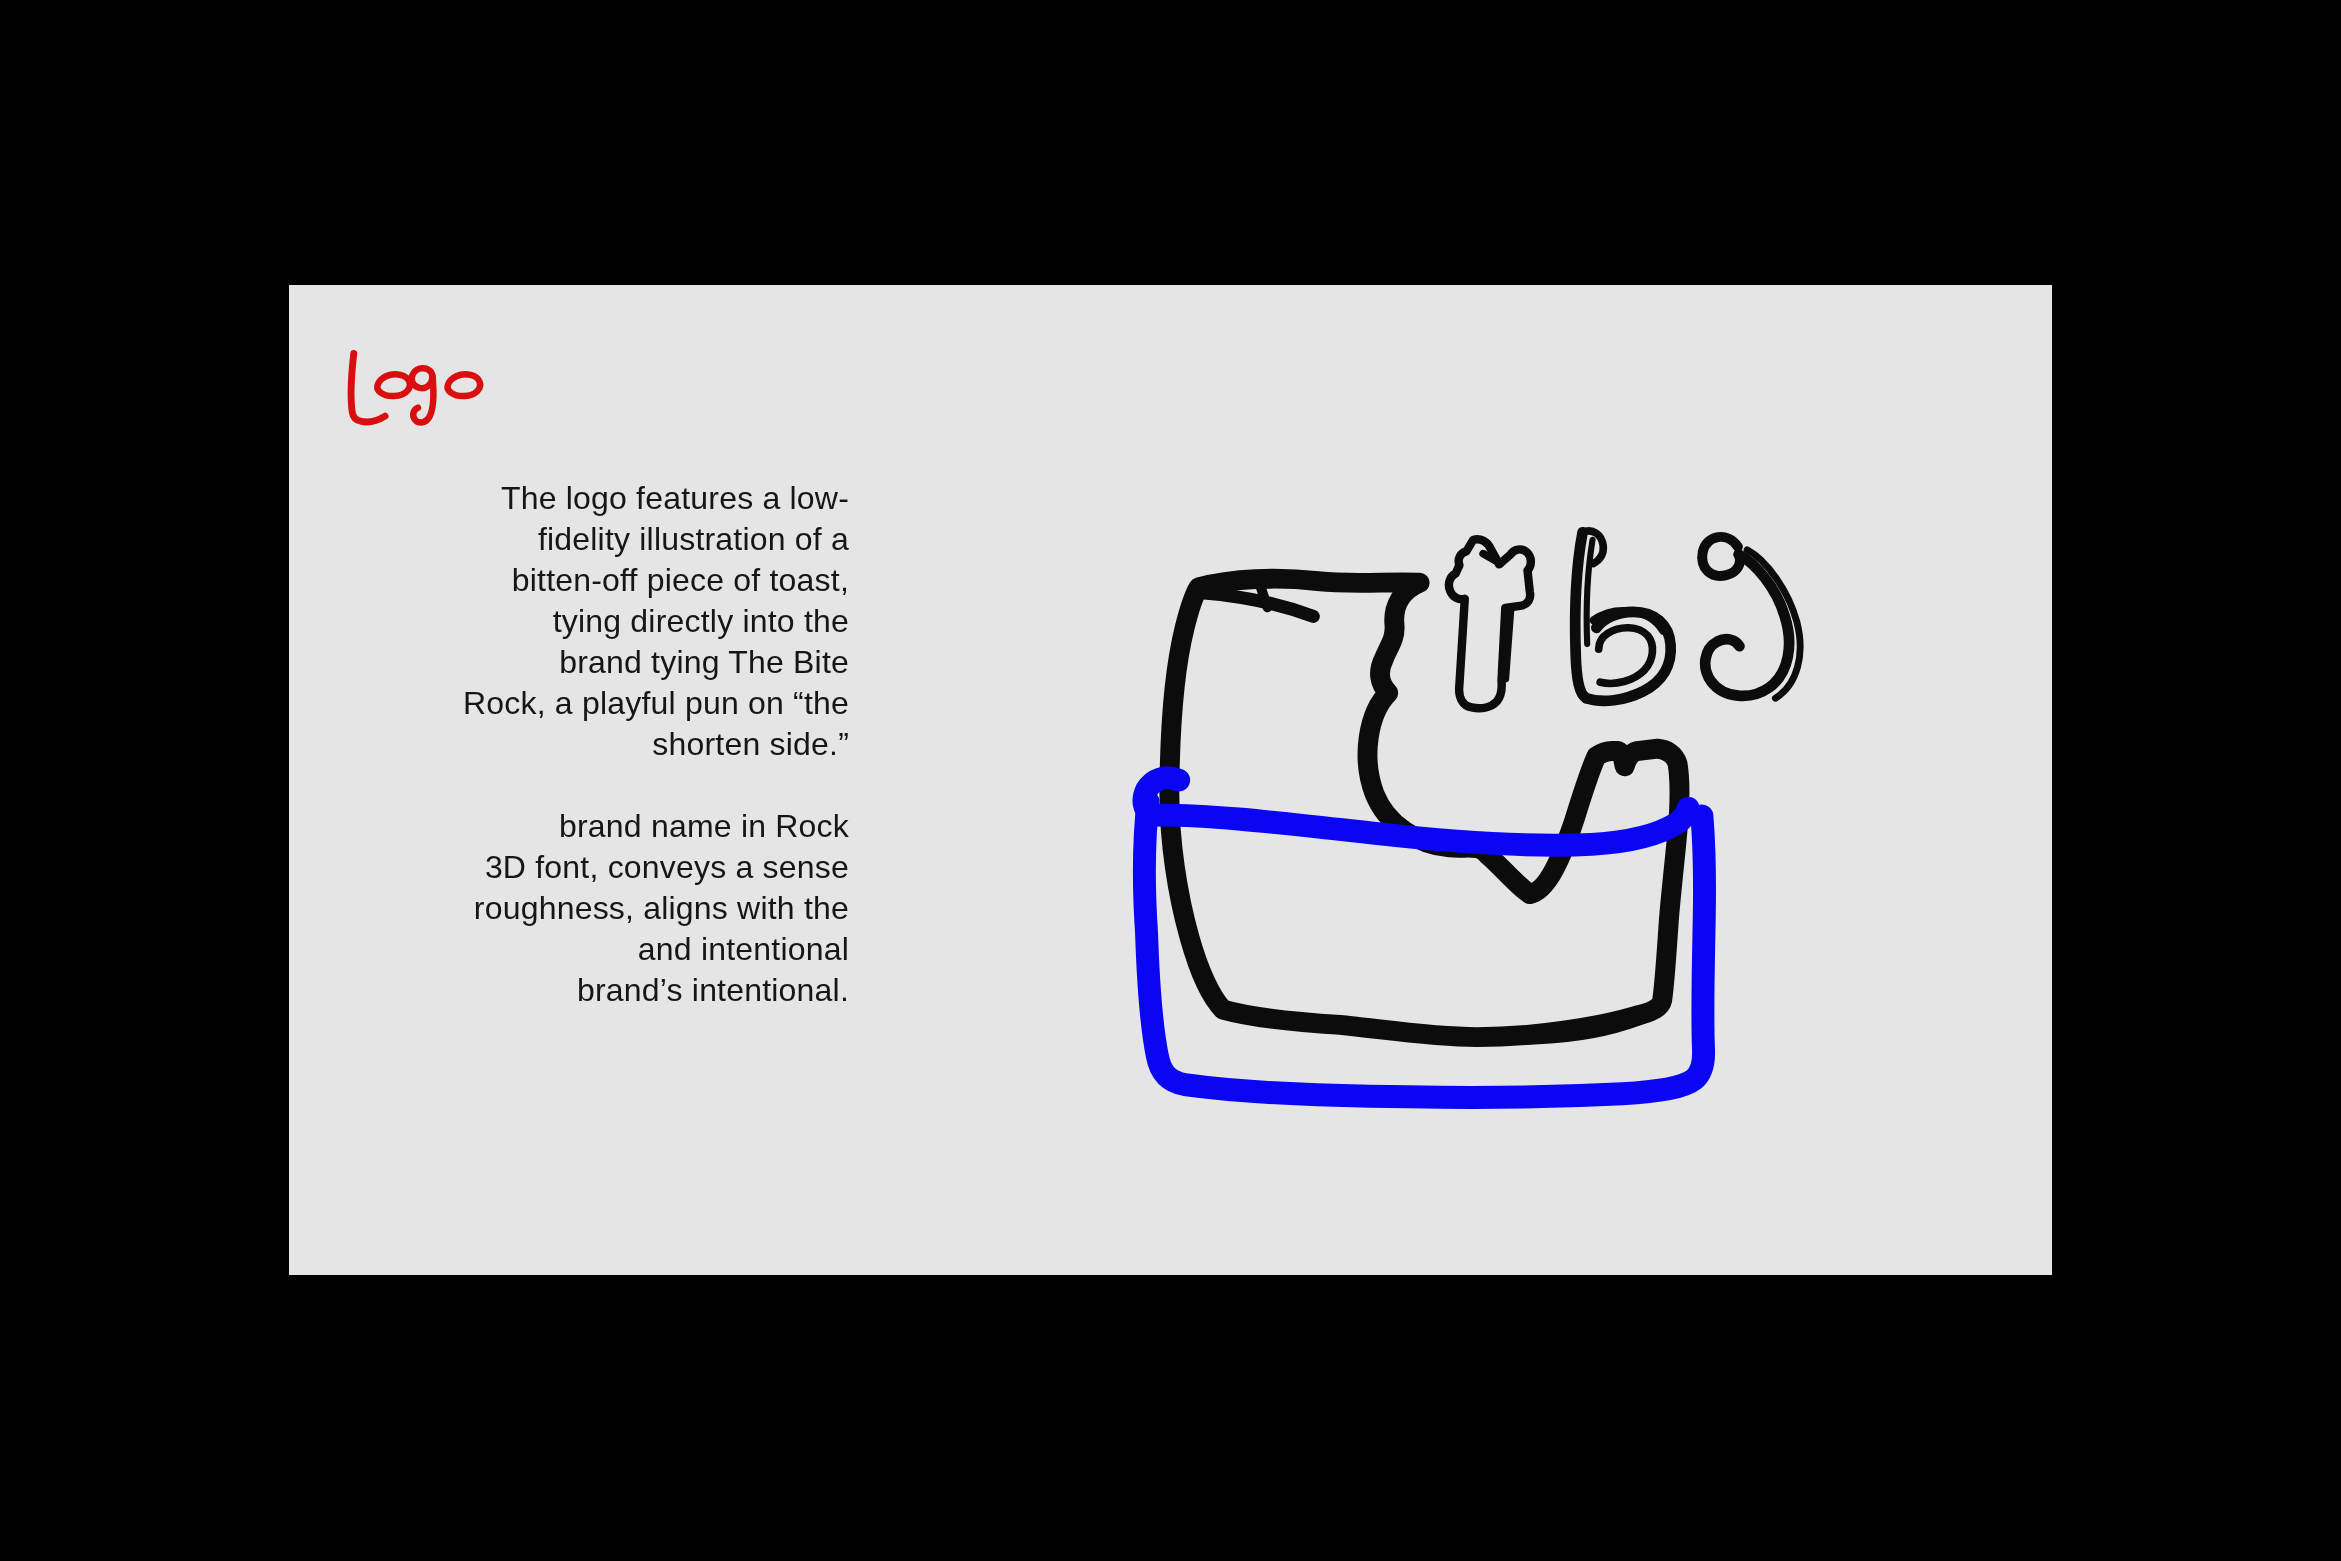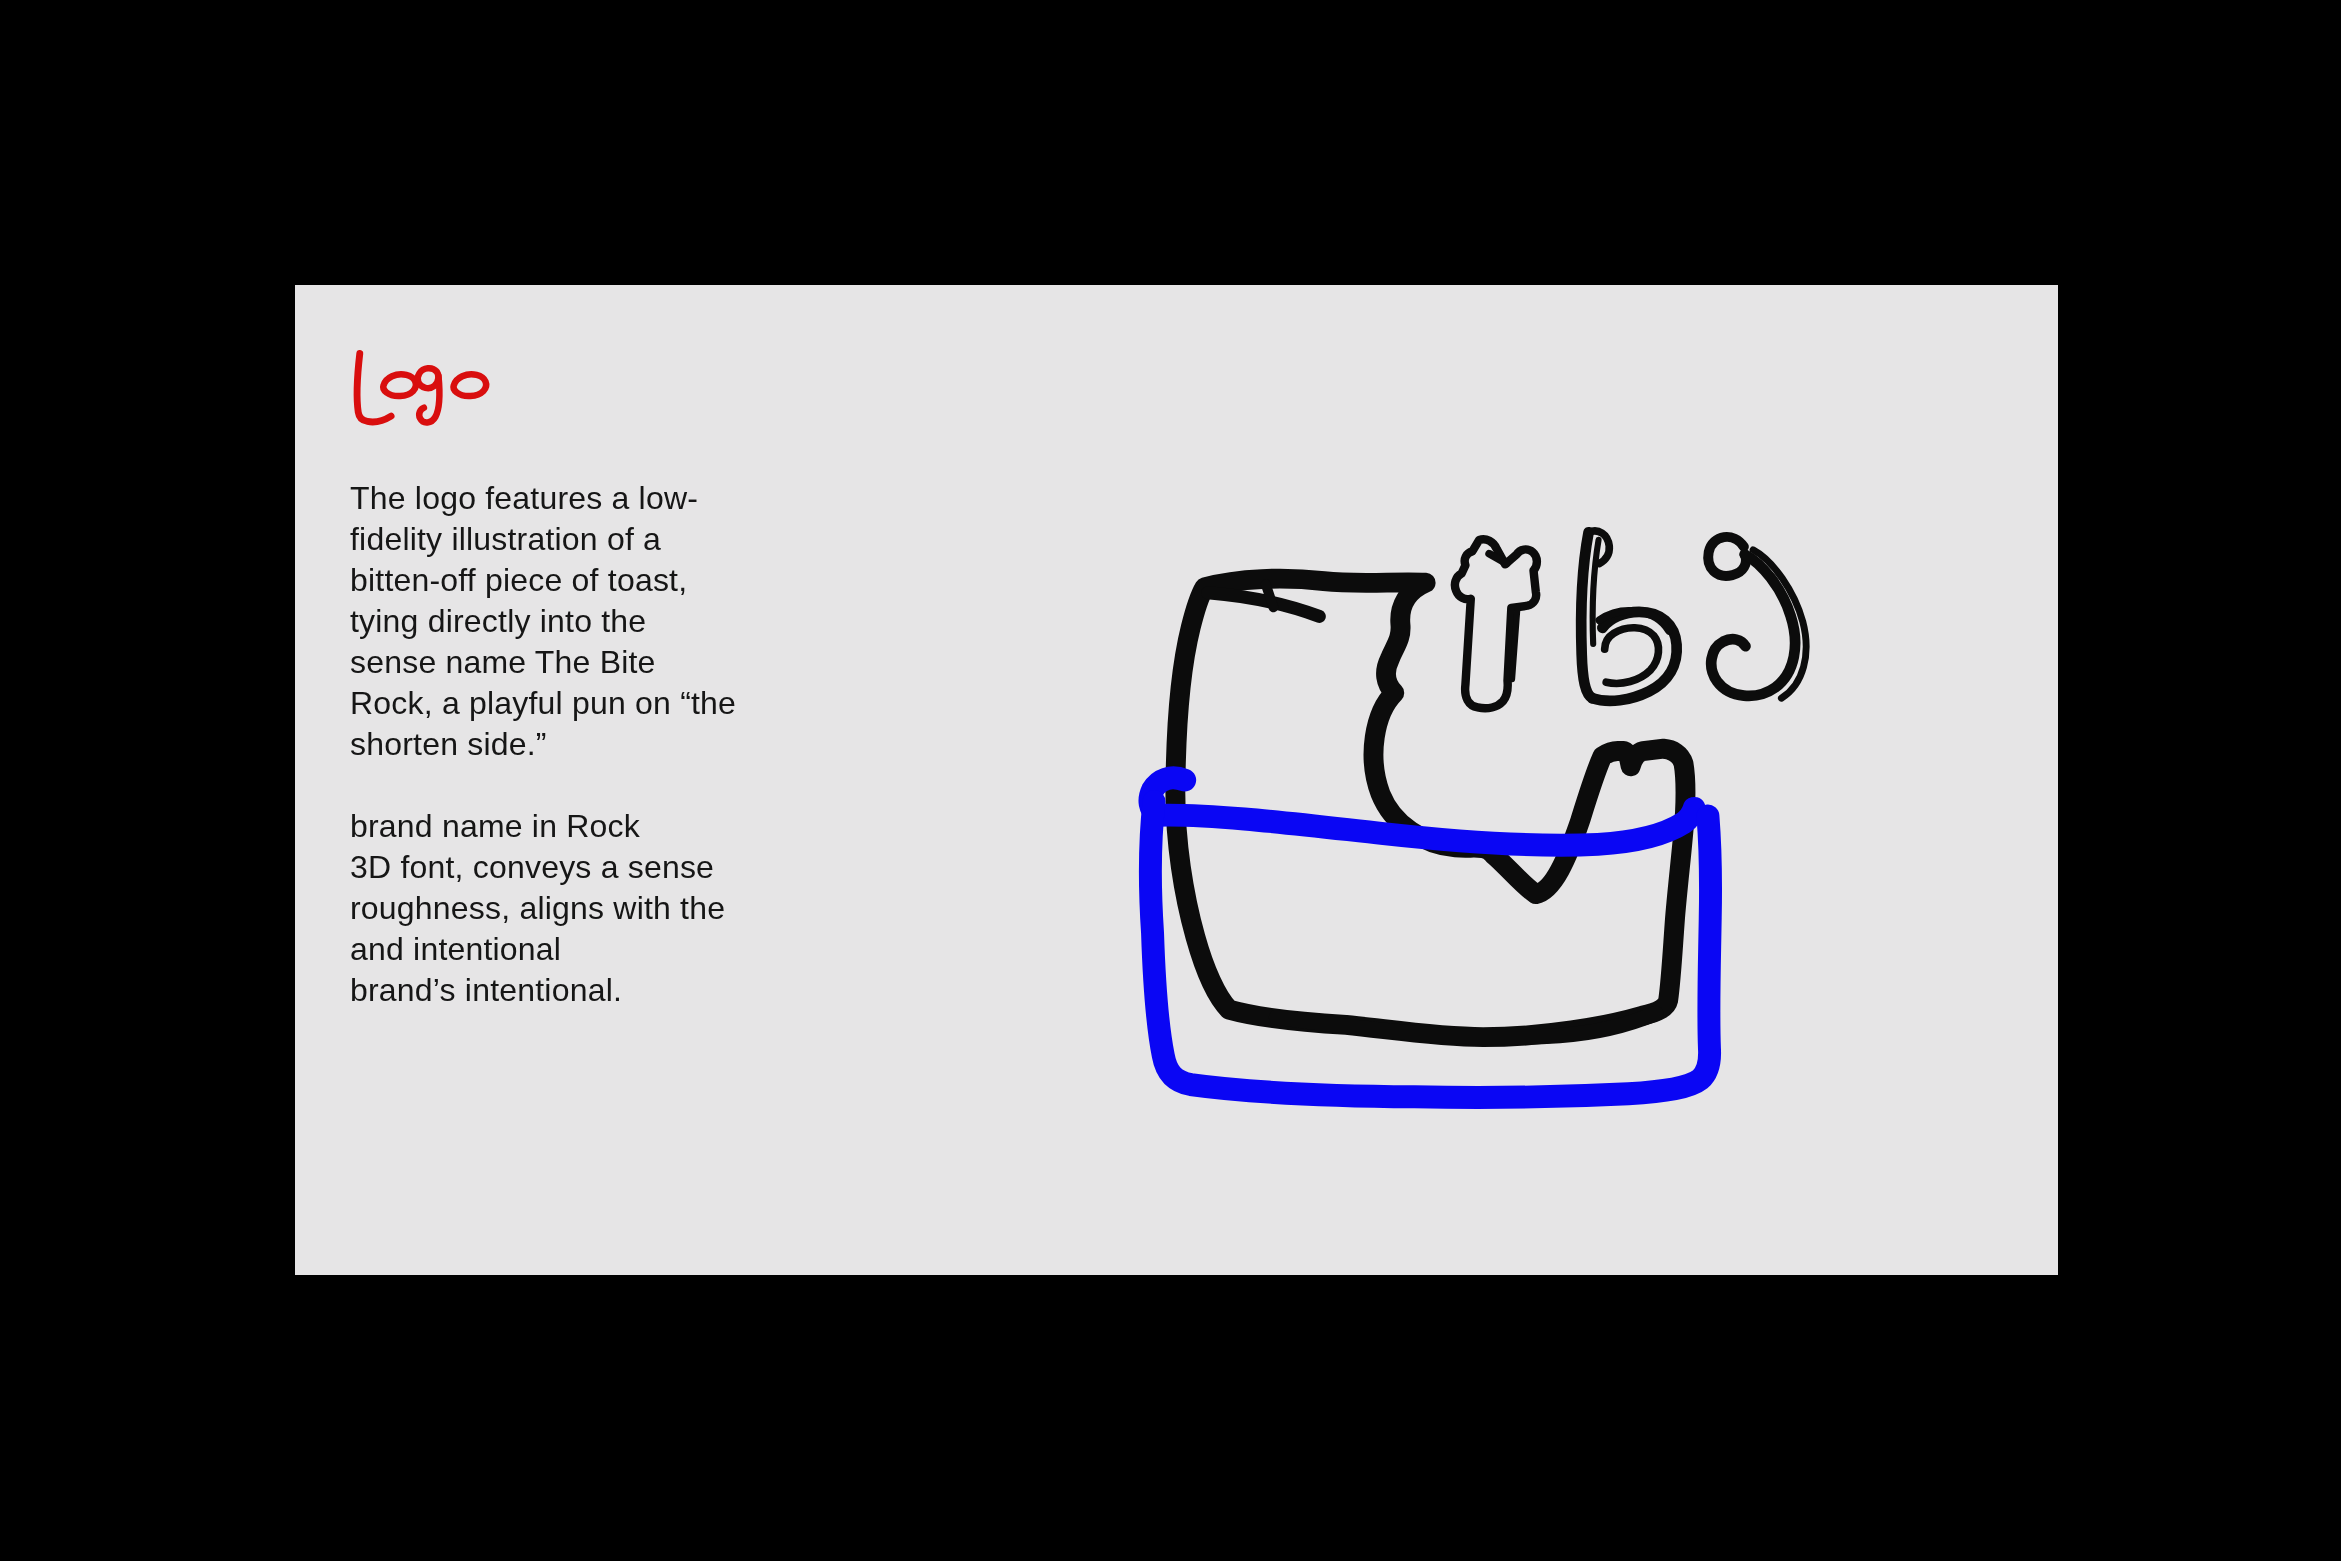--- a/index.html
+++ b/index.html
@@ -13,23 +13,24 @@
   *{margin:0;padding:0;box-sizing:border-box;}
   html,body{width:2342px;height:1561px;}
   body{
     background:var(--background);
     font-family:"Liberation Sans", sans-serif;
     position:relative;
     overflow:hidden;
   }
   .slide{
     position:absolute;
-    left:295px; top:285px;
+    left:289px; top:285px;
     width:1763px; height:990px;
     background:var(--panel);
+    text-align:right;
   }
   .logo-title-svg{
     position:absolute;
     left:54px; top:54px;
     width:214px; height:168px;
   }
   .logo-title-svg path{
     fill:none;
     stroke:var(--accent-red);
     stroke-linecap:round;
@@ -83,21 +84,21 @@
       <path stroke-width="8.5" d="M 137 61 C 140 50 154 44 167 47 C 179 50 183 60 176 68 C 168 76 150 77 141 70 C 137 67 136 64 137 61"></path>
     </g>
   </svg>
 
   <div class="text-col">
     <p class="para">
       <span class="line">The logo features a low-</span>
       <span class="line">fidelity illustration of a</span>
       <span class="line">bitten-off piece of toast,</span>
       <span class="line">tying directly into the</span>
-      <span class="line">sense name The Bite</span>
+      <span class="line">brand tying The Bite</span>
       <span class="line">Rock, a playful pun on “the</span>
       <span class="line">shorten side.”</span>
     </p>
     <p class="para">
       <span class="line">brand name in Rock</span>
       <span class="line">3D font, conveys a sense</span>
       <span class="line">roughness, aligns with the</span>
       <span class="line">and intentional</span>
       <span class="line">brand’s intentional.</span>
     </p>

